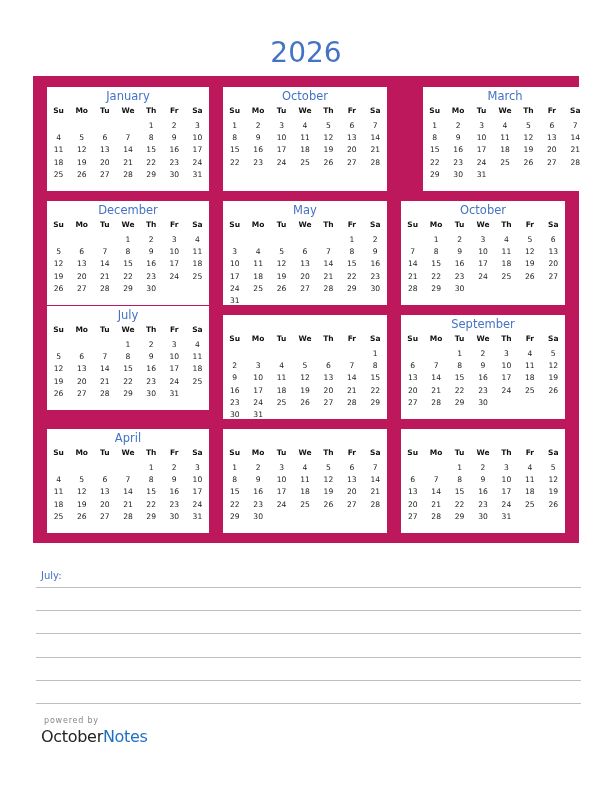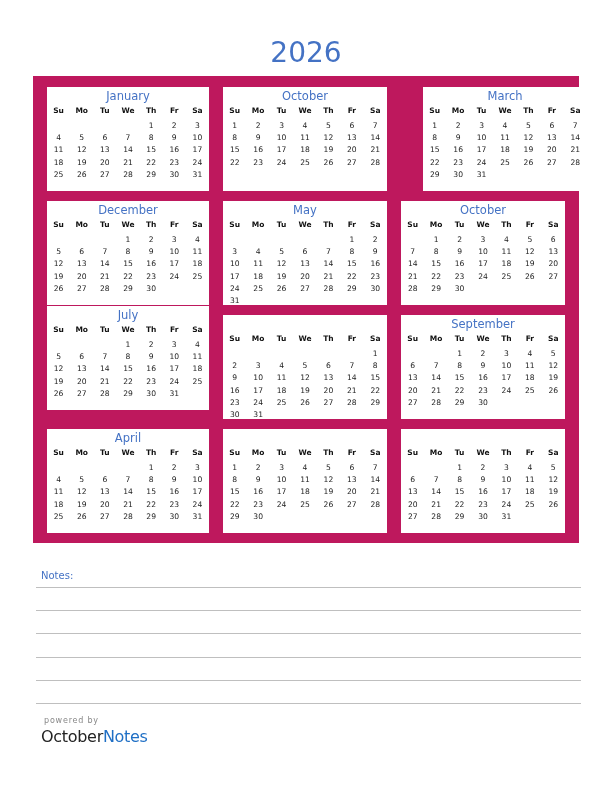--- a/index.html
+++ b/index.html
@@ -588,21 +588,21 @@
         <div class="day" style="width: 23.4286px;">26</div>
         <div class="day" style="width: 23.4286px;">27</div>
         <div class="day" style="width: 23.4286px;">28</div>
         <div class="day" style="width: 23.4286px;">29</div>
         <div class="day" style="width: 23.4286px;">30</div>
         <div class="day" style="width: 23.4286px;">31</div>
       </div>
     </div>
   </div>
 
-<div class="notes-label">Notes:</div>
+<div class="notes-label">July:</div>
 <div id="notes-lines">
     <div class="note-line" style="top: 587px;"></div>
     <div class="note-line" style="top: 610px;"></div>
     <div class="note-line" style="top: 633px;"></div>
     <div class="note-line" style="top: 657px;"></div>
     <div class="note-line" style="top: 680px;"></div>
     <div class="note-line" style="top: 703px;"></div>
   </div>
 
 <div class="powered">powered by</div>

